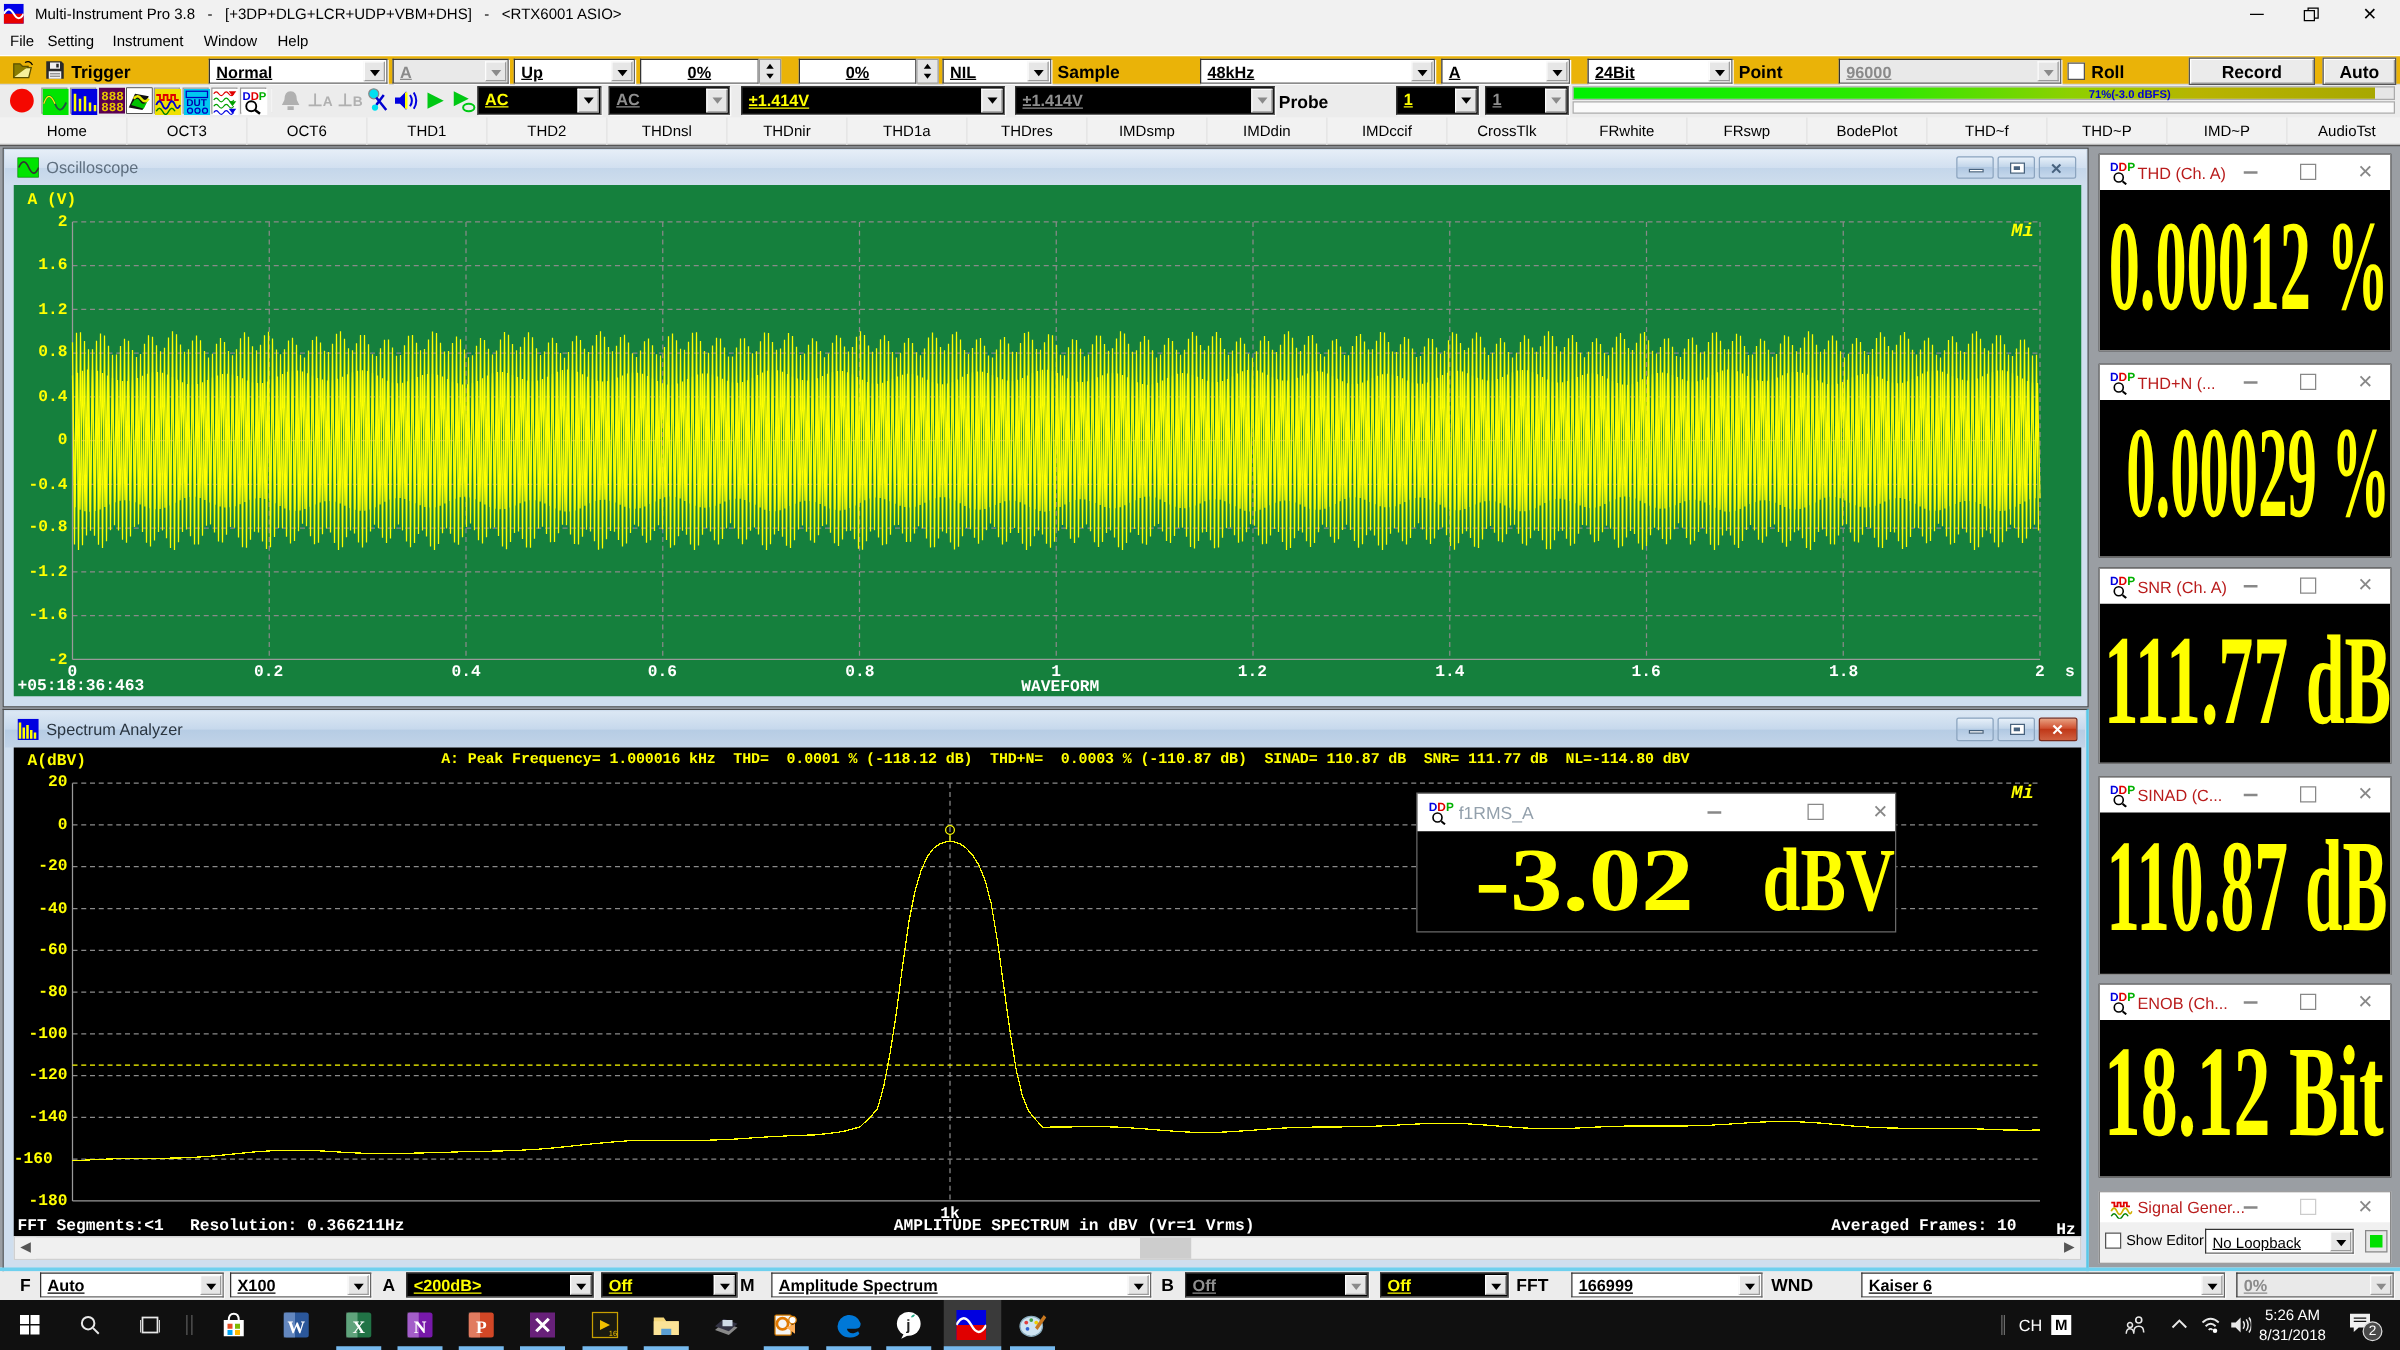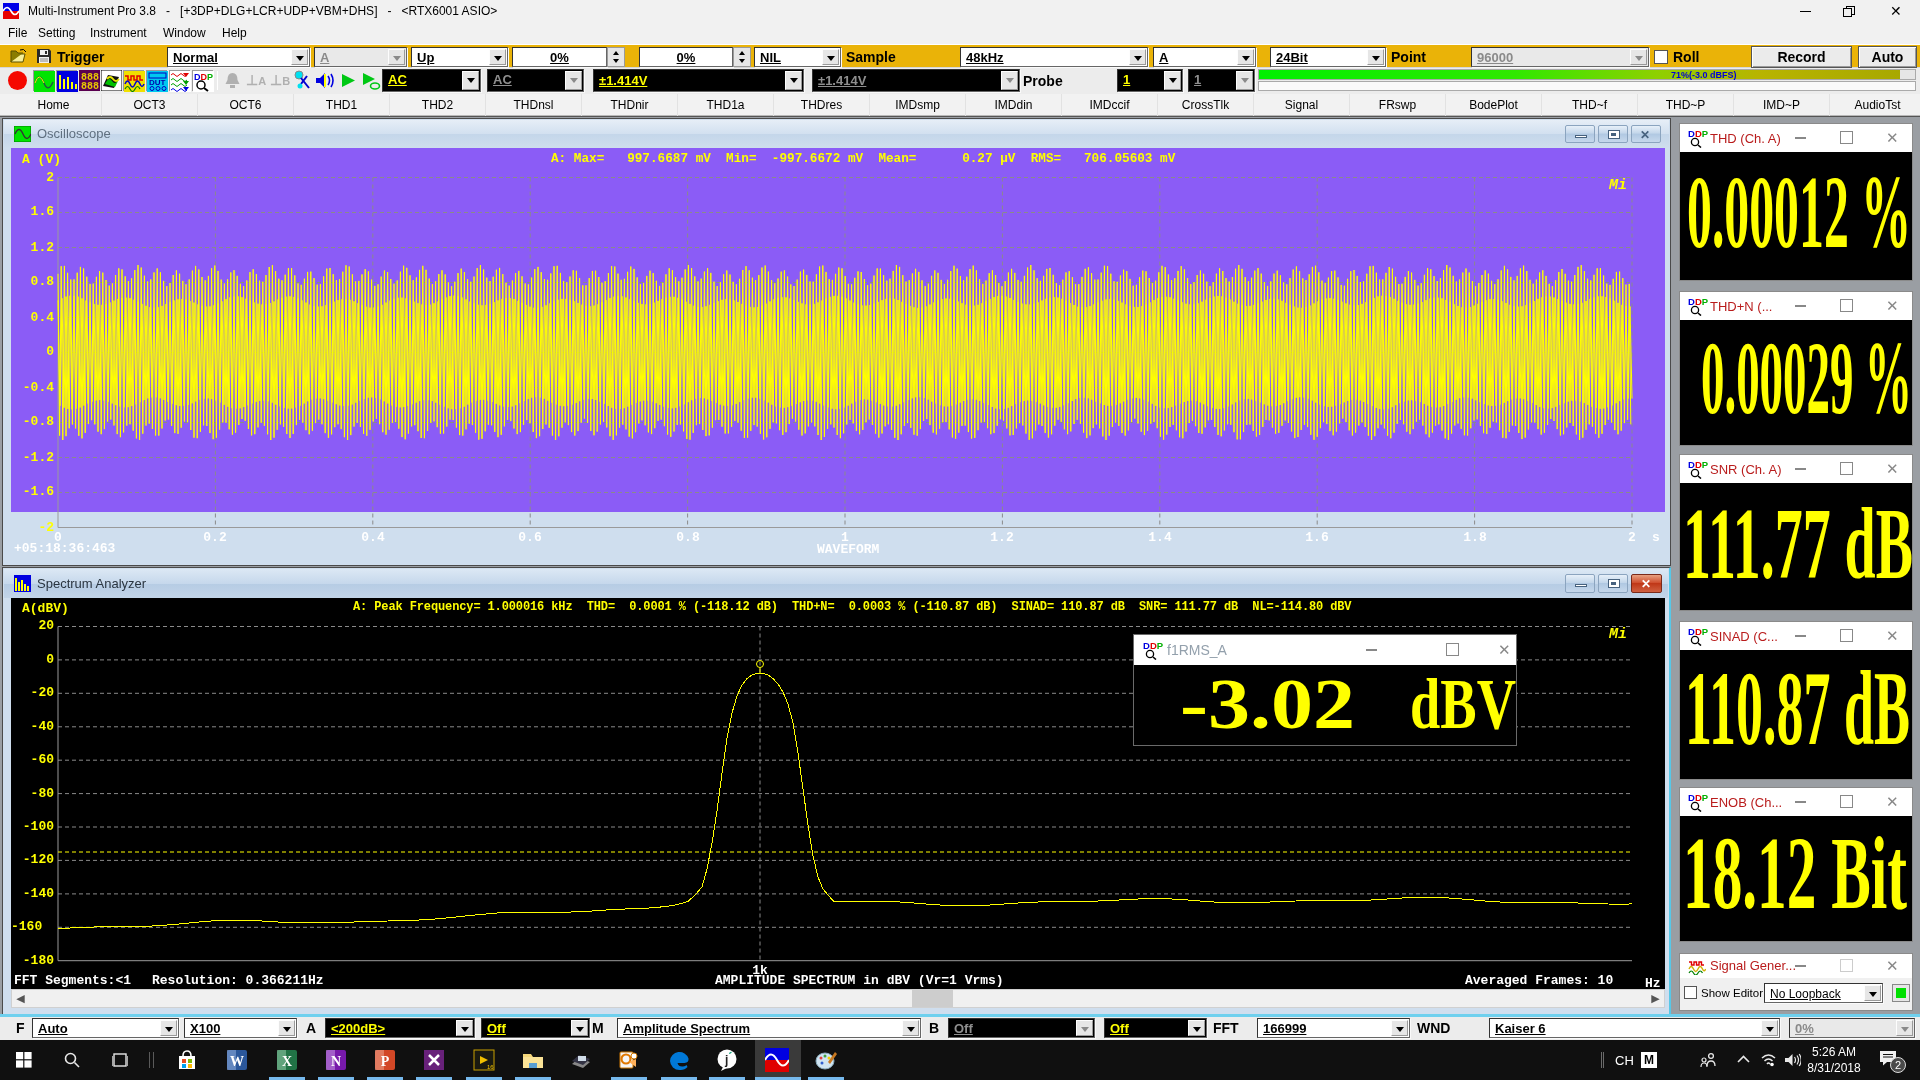--- a/index.html
+++ b/index.html
@@ -241,21 +241,21 @@
 <div class="tab" style="left:294px;width:96px;">THD1</div>
 <div class="tab" style="left:390px;width:96px;">THD2</div>
 <div class="tab" style="left:486px;width:96px;">THDnsl</div>
 <div class="tab" style="left:582px;width:96px;">THDnir</div>
 <div class="tab" style="left:678px;width:96px;">THD1a</div>
 <div class="tab" style="left:774px;width:96px;">THDres</div>
 <div class="tab" style="left:870px;width:96px;">IMDsmp</div>
 <div class="tab" style="left:966px;width:96px;">IMDdin</div>
 <div class="tab" style="left:1062px;width:96px;">IMDccif</div>
 <div class="tab" style="left:1158px;width:96px;">CrossTlk</div>
-<div class="tab" style="left:1254px;width:96px;">Signal</div>
+<div class="tab" style="left:1254px;width:96px;">FRwhite</div>
 <div class="tab" style="left:1350px;width:96px;">FRswp</div>
 <div class="tab" style="left:1446px;width:96px;">BodePlot</div>
 <div class="tab" style="left:1542px;width:96px;">THD~f</div>
 <div class="tab" style="left:1638px;width:96px;">THD~P</div>
 <div class="tab" style="left:1734px;width:96px;">IMD~P</div>
 <div class="tab" style="left:1830px;width:96px;">AudioTst</div>
 <div class="abs" style="left:0;top:116px;width:1920px;height:898px;background:#9a9ea3;border-top:1px solid #555;">
 <div class="abs" style="left:2px;top:1px;width:1669px;height:448px;background:#cfdeee;border:1px solid #4a4a4a;">
 <div class="abs" style="left:1px;top:1px;right:1px;height:28px;background:linear-gradient(180deg,#e6eef7 0%,#d2e0f0 50%,#c4d6ea 51%,#cfdeed 100%);">
 <svg class="abs" style="left:10px;top:6px" width="17" height="16">
@@ -267,23 +267,22 @@
 <div class="abs" style="left:9px;top:9px;width:12px;height:3px;background:#fff;border:1px solid #47627e;"></div>
 </div>
 <div class="abs" style="left:1594px;top:5px;width:30px;height:18px;background:linear-gradient(180deg,#e7f0f9,#c3d6ea 45%,#b0c8e2 50%,#c6d8ec);border:1px solid #8ba4bf;border-radius:2px;">
 <div class="abs" style="left:9px;top:4px;width:12px;height:9px;background:#fff;border:1px solid #47627e;"></div>
           <div class="abs" style="left:12px;top:7px;width:5px;height:3px;background:#47627e;"></div>
 </div>
 <div class="abs" style="left:1627px;top:5px;width:30px;height:18px;background:linear-gradient(180deg,#e7f0f9,#c3d6ea 45%,#b0c8e2 50%,#c6d8ec);border:1px solid #8ba4bf;border-radius:2px;">
 <div class="abs" style="left:8px;top:2px;font-size:12px;font-weight:bold;color:#47627e;">✕</div>
 </div>
 </div>
-<div class="abs" style="left:8px;top:29px;width:1654px;height:364px;background:#8b5cf6;">
+<div class="abs" style="left:8px;top:29px;width:1654px;height:409px;background:#15803d;">
 <div class="abs mono yel" style="left:11px;top:4px;font-size:13px;">A (V)</div>
-<div class="abs mono yel" style="left:540px;top:3px;font-size:12.7px;letter-spacing:0px;white-space:pre;">A: Max=   997.6687 mV  Min=  -997.6672 mV  Mean=      0.27 µV  RMS=   706.05603 mV</div>
 <div class="abs mono yel" style="left:1598px;top:29px;font-size:15px;font-style:italic;">Mi</div>
 <svg class="abs" style="left:0;top:0" width="1654" height="409">
 <line x1="47" y1="29.5" x2="1621" y2="29.5" stroke="#8a8a8a" stroke-dasharray="4 3" stroke-width="1"></line>
 <line x1="47" y1="64.5" x2="1621" y2="64.5" stroke="#8a8a8a" stroke-dasharray="4 3" stroke-width="1"></line>
 <line x1="47" y1="99.5" x2="1621" y2="99.5" stroke="#8a8a8a" stroke-dasharray="4 3" stroke-width="1"></line>
 <line x1="47" y1="134.5" x2="1621" y2="134.5" stroke="#8a8a8a" stroke-dasharray="4 3" stroke-width="1"></line>
 <line x1="47" y1="169.5" x2="1621" y2="169.5" stroke="#8a8a8a" stroke-dasharray="4 3" stroke-width="1"></line>
 <line x1="47" y1="204.5" x2="1621" y2="204.5" stroke="#8a8a8a" stroke-dasharray="4 3" stroke-width="1"></line>
 <line x1="47" y1="239.5" x2="1621" y2="239.5" stroke="#8a8a8a" stroke-dasharray="4 3" stroke-width="1"></line>
 <line x1="47" y1="274.5" x2="1621" y2="274.5" stroke="#8a8a8a" stroke-dasharray="4 3" stroke-width="1"></line>

